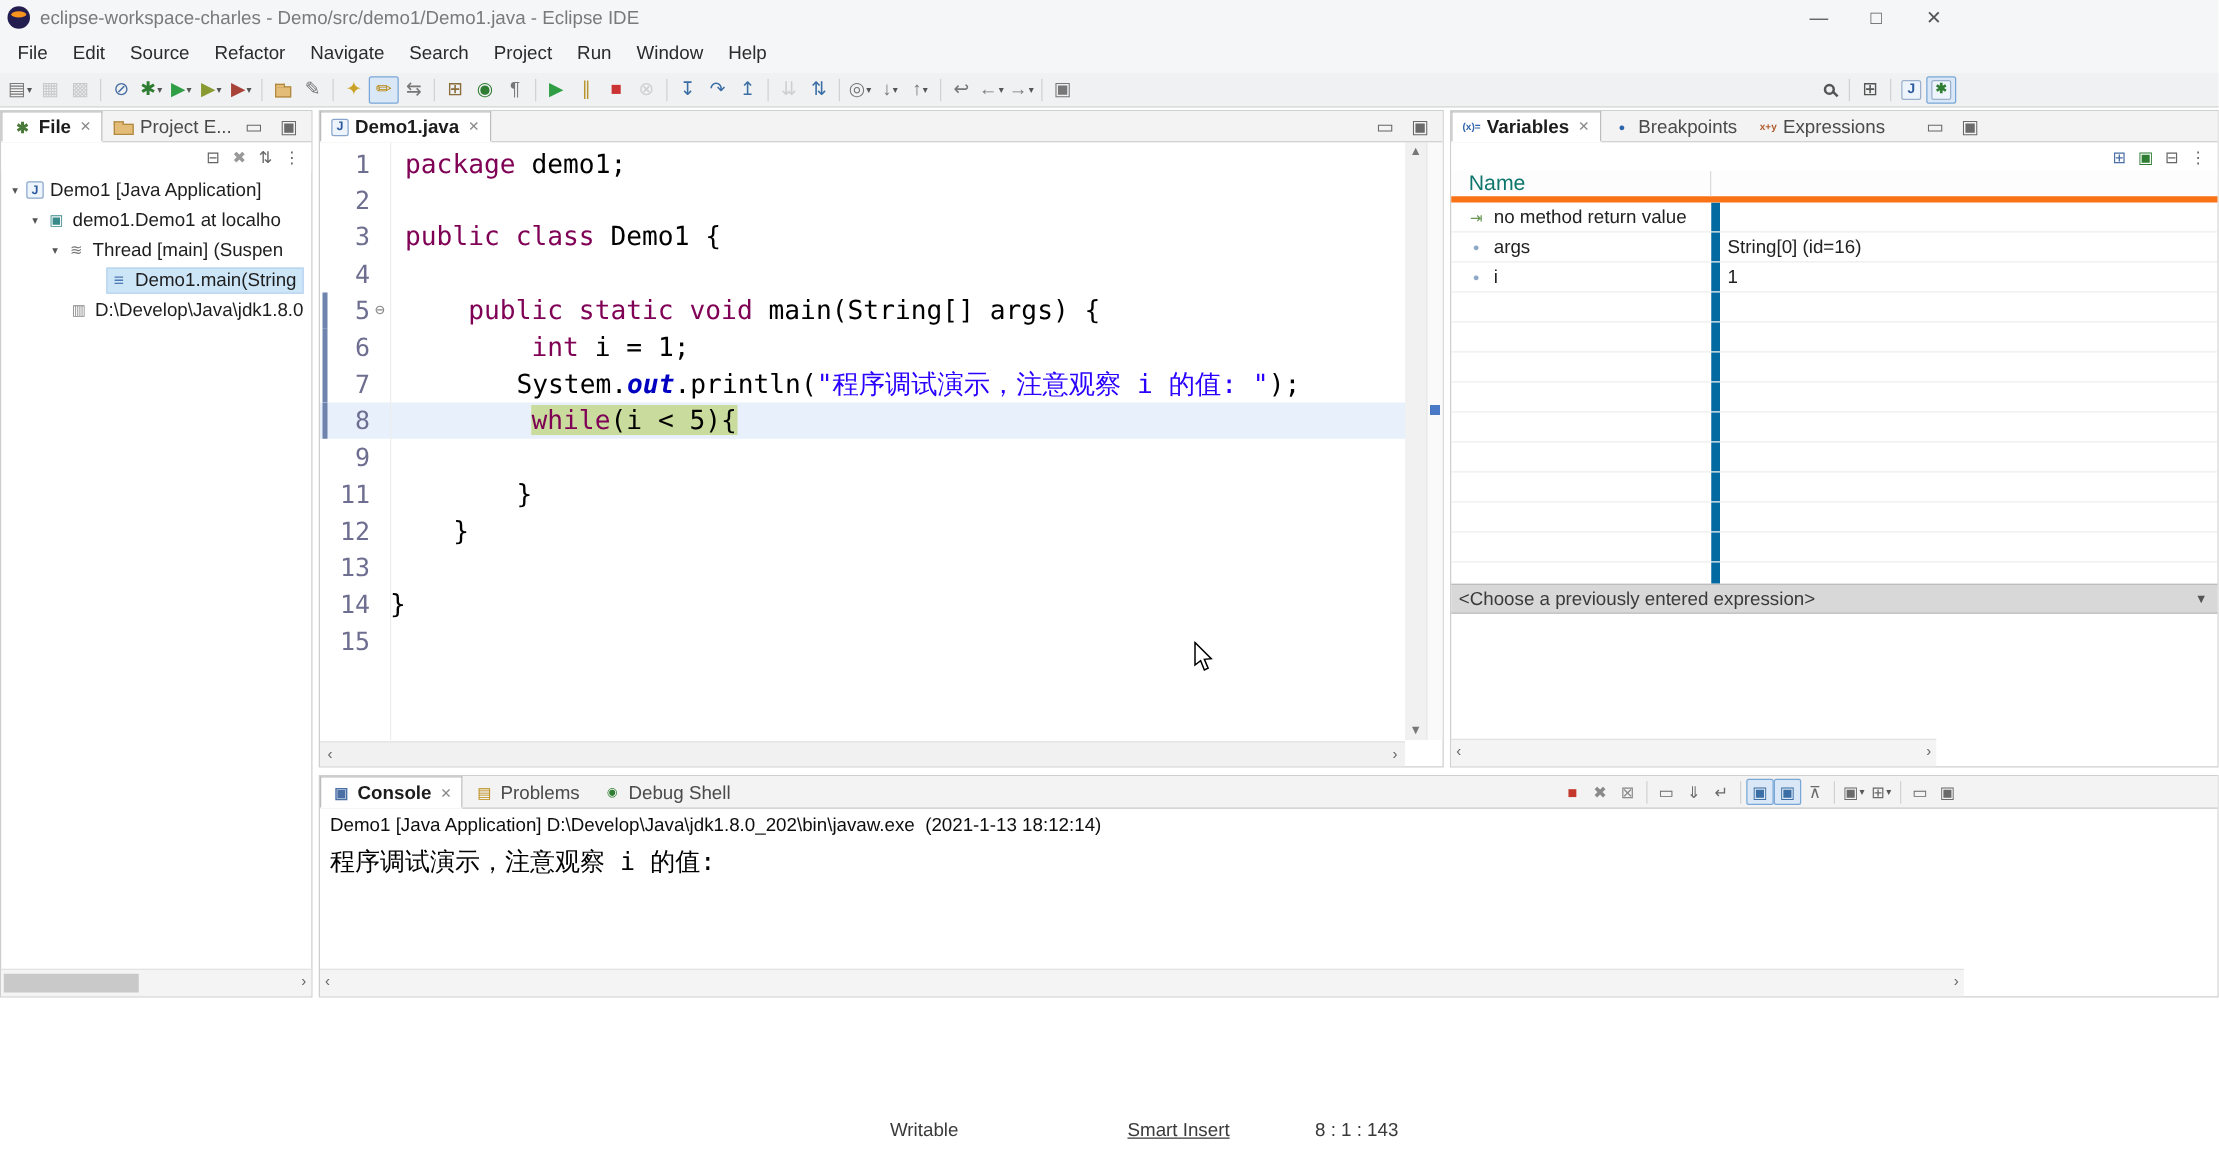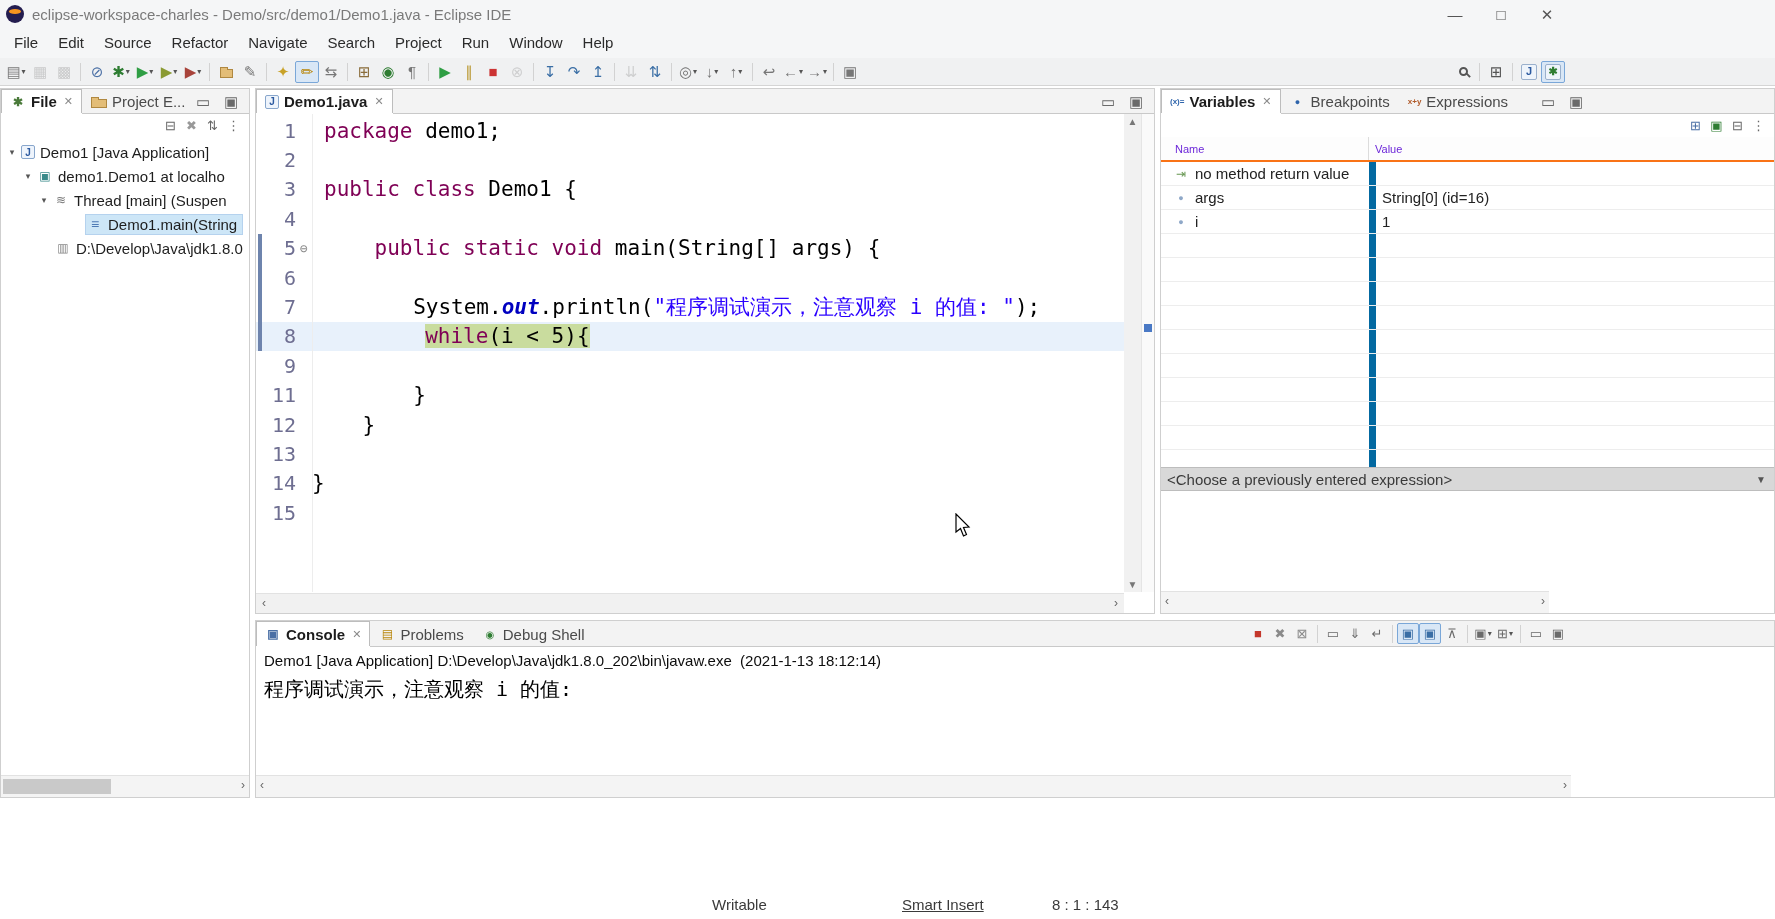--- a/index.html
+++ b/index.html
@@ -90,21 +90,21 @@
   .seg.hl { background:var(--debug-line-bg,#c9dc9e); }
   .v-scroll { position:absolute; right:13px; top:25px; bottom:21px; width:17px; background:#f1f1f1; }
   .v-scroll .up { position:absolute; top:2px; left:0; right:0; text-align:center; font-size:10px; color:#777; }
   .v-scroll .down { position:absolute; bottom:2px; left:0; right:0; text-align:center; font-size:10px; color:#777; }
   .overview-ruler { position:absolute; right:0; top:25px; bottom:21px; width:13px; background:#fafafa; border-left:1px solid #e5e5e5; }
   .ip-marker { position:absolute; left:2px; right:2px; top:210px; height:8px; background:#4a79c5; }
   .h-scroll { position:absolute; left:0; right:30px; bottom:0; height:20px; background:#f1f1f1; border-top:1px solid #e2e2e2; }
   .h-scroll .left { position:absolute; left:6px; top:2px; font-size:12px; color:#666; }
   .h-scroll .right { position:absolute; right:6px; top:2px; font-size:12px; color:#666; }
   
-  .var-header { position:absolute; top:48px; left:0; right:0; height:25px; border-bottom:2px solid #f97316; display:flex; font-size:11px; color:#6d28d9; background:#fdfdfd; }
+  .var-header { position:absolute; top:48px; left:0; right:0; height:25px; border-bottom:5px solid #f97316; display:flex; font-size:17px; color:#0f766e; background:#fdfdfd; }
   .var-header .hname { width:208px; padding-left:14px; border-right:1px solid #dcdcdc; display:flex; align-items:center; }
   .var-header .hvalue { padding-left:6px; display:flex; align-items:center; flex:1; }
   .var-rows { position:absolute; top:73px; left:0; right:0; height:305px; overflow:hidden; }
   .var-row { height:24px; display:flex; border-bottom:1px solid #ededed; font-size:15px; align-items:center; }
   .vcell.name { width:208px; padding-left:12px; display:flex; gap:6px; align-items:center; overflow:hidden; white-space:nowrap; height:100%; }
   .vcell.value { flex:1; padding-left:6px; border-left:7px solid #0369a1; height:100%; display:flex; align-items:center; white-space:nowrap; overflow:hidden; }
   .choose-bar { position:absolute; top:378px; left:0; right:0; height:24px; background:#d8d8d8; border-top:1px solid #bdbdbd; border-bottom:1px solid #bdbdbd; display:flex; align-items:center; justify-content:space-between; padding-left:6px; font-size:15px; color:#3a3a3a; }
   .choose-bar .dd { margin-right:8px; font-size:10px; color:#555; }
   .vp-scroll { position:absolute; left:0; bottom:0; width:388px; height:22px; background:#f4f4f4; border-top:1px solid #e2e2e2; }
   
@@ -385,21 +385,21 @@
       </span>
     </div>
   <div class="code-area">
     <div class="gutter-line"></div>
     <div>
         <div class="code-line"><span class="marker-col"></span><span class="ln">1</span><span class="fold"></span><span class="code-text"><span class="seg kw">package</span><span class="seg pl"> demo1;</span></span></div>
         <div class="code-line"><span class="marker-col"></span><span class="ln">2</span><span class="fold"></span><span class="code-text"></span></div>
         <div class="code-line"><span class="marker-col"></span><span class="ln">3</span><span class="fold"></span><span class="code-text"><span class="seg kw">public class</span><span class="seg pl"> Demo1 {</span></span></div>
         <div class="code-line"><span class="marker-col"></span><span class="ln">4</span><span class="fold"></span><span class="code-text"></span></div>
         <div class="code-line"><span class="marker-col range"></span><span class="ln">5</span><span class="fold">⊖</span><span class="code-text"><span class="seg pl">    </span><span class="seg kw">public static void</span><span class="seg pl"> main(String[] args) {</span></span></div>
-        <div class="code-line"><span class="marker-col range"></span><span class="ln">6</span><span class="fold"></span></div>
+        <div class="code-line"><span class="marker-col range"></span><span class="ln">6</span><span class="fold"></span><span class="code-text"><span class="seg pl">        </span><span class="seg kw">int</span><span class="seg pl"> i = 1;</span></span></div>
         <div class="code-line"><span class="marker-col range"></span><span class="ln">7</span><span class="fold"></span><span class="code-text"><span class="seg pl">        System.</span><span class="seg fld">out</span><span class="seg pl">.println(</span><span class="seg str">"程序调试演示，注意观察 i 的值: "</span><span class="seg pl">);</span></span></div>
         <div class="code-line current"><span class="marker-col range"></span><span class="ln">8</span><span class="fold"></span><span class="code-text"><span class="seg pl">        </span><span class="seg kw hl">while</span><span class="seg pl hl">(i &lt; 5){</span></span></div>
         <div class="code-line"><span class="marker-col"></span><span class="ln">9</span><span class="fold"></span></div>
         <div class="code-line"><span class="marker-col"></span><span class="ln">11</span><span class="fold"></span><span class="code-text"><span class="seg pl">        }</span></span></div>
         <div class="code-line"><span class="marker-col"></span><span class="ln">12</span><span class="fold"></span><span class="code-text"><span class="seg pl">    }</span></span></div>
         <div class="code-line"><span class="marker-col"></span><span class="ln">13</span><span class="fold"></span><span class="code-text"></span></div>
         <div class="code-line"><span class="marker-col"></span><span class="ln">14</span><span class="fold"></span><span class="code-text"><span class="seg pl">}</span></span></div>
         <div class="code-line"><span class="marker-col"></span><span class="ln">15</span><span class="fold"></span><span class="code-text"></span></div>
       </div>
   </div>
@@ -449,21 +449,20 @@
       </span>
       <span class="tb-btn">
         <span class="glyph" style="color: rgb(102, 102, 102);">⊟</span>
       </span>
       <span class="tb-btn">
         <span class="glyph" style="color: rgb(102, 102, 102);">⋮</span>
       </span>
     </div>
   <div class="var-header">
     <span class="hname">Name</span>
-    <span class="hvalue">Value</span>
   </div>
   <div class="var-rows">
       <div class="var-row">
         <span class="vcell name">
           <span class="vicon  ic-method-return">⇥</span>
           <span class="vname">no method return value</span>
         </span>
         <span class="vcell value"></span>
       </div>
       <div class="var-row">

